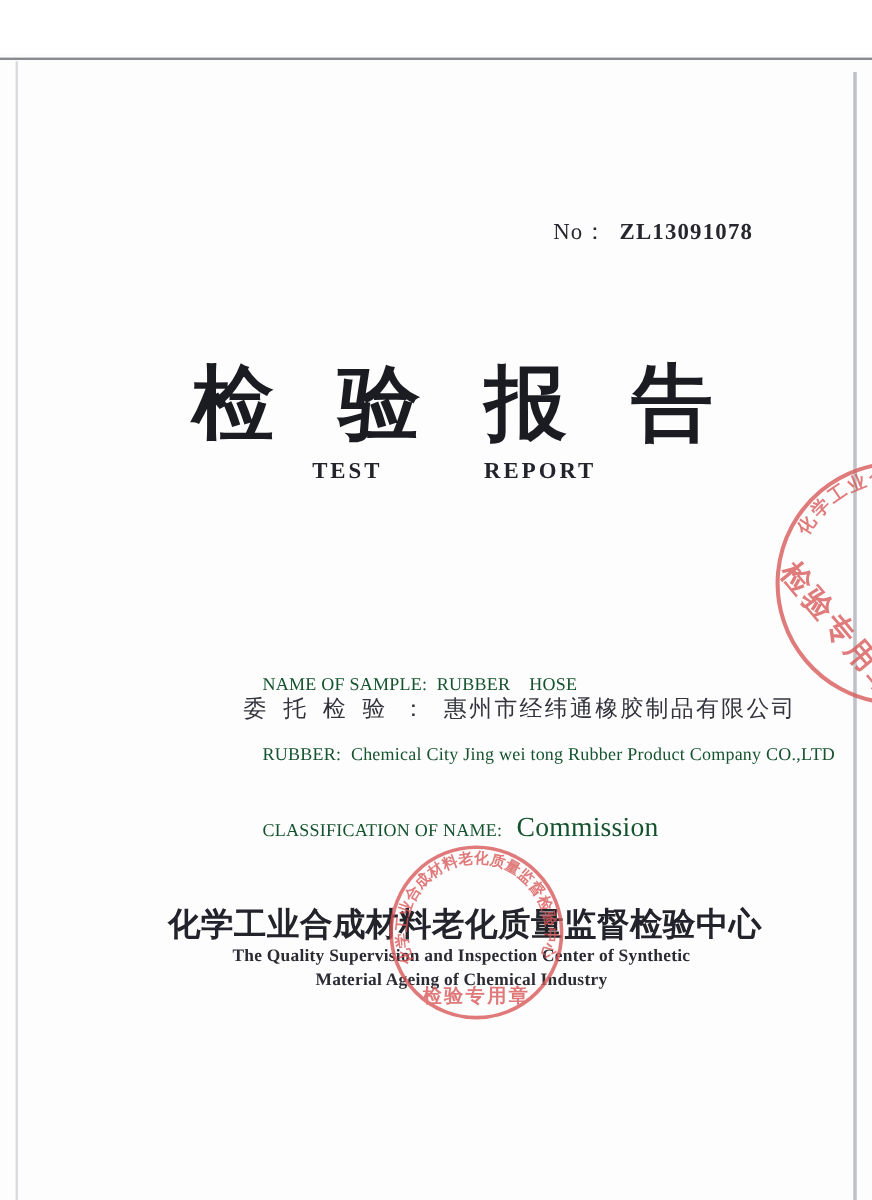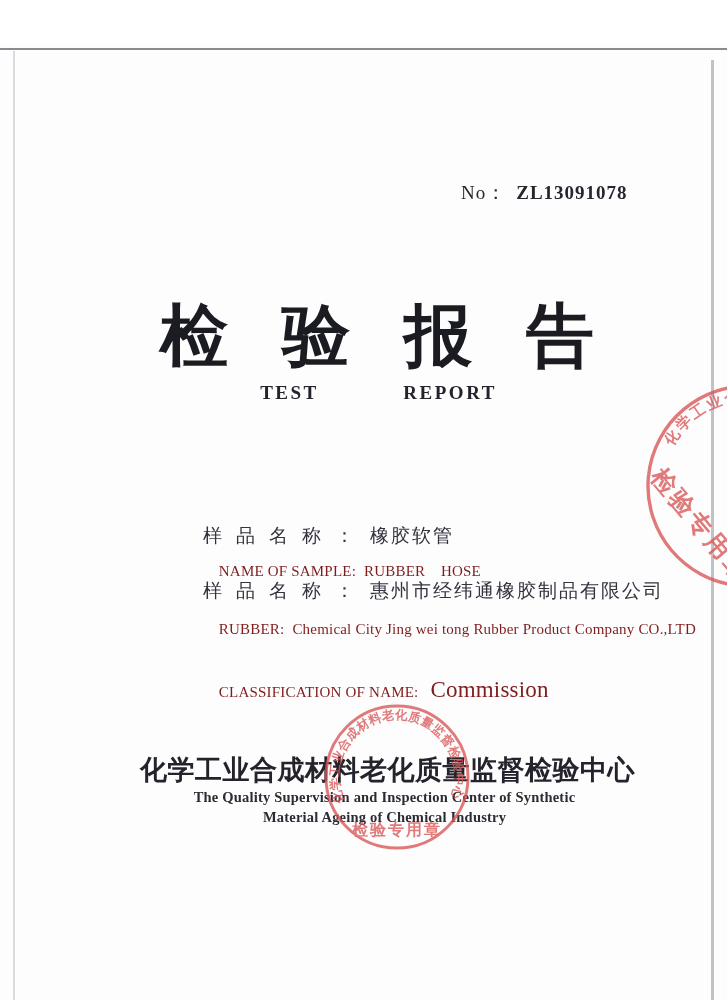--- a/index.html
+++ b/index.html
@@ -37,21 +37,21 @@
     white-space:pre;
   }
   .field-cn{
     position:absolute;left:203px;white-space:nowrap;
     font-size:19px;color:#33333d;
   }
   .field-cn .cn-label{letter-spacing:14px;}
   .field-cn .cn-value{letter-spacing:2px;margin-left:2px;}
   .field-en{
     position:absolute;left:203px;white-space:pre;
-    font-size:15px;color:#7f1d1d;letter-spacing:.2px;text-align:right;
+    font-size:15px;color:#14532d;letter-spacing:.2px;text-align:right;
   }
   .field-en .en-value{margin-left:8px;}
   .row1-cn{top:479px;} .row1-en{top:502px;}
   .row2-cn{top:534px;} .row2-en{top:560px;}
   .row3-cn{top:592px;} .row3-en{top:616px;}
   .row3-en .en-value{font-size:23px;margin-left:12px;}
 
   .org-cn{
     position:absolute;left:0;top:708px;width:775px;
     text-align:center;font-size:27px;font-weight:600;
@@ -80,29 +80,26 @@
   <div class="scan-line scan-left"></div>
   <div class="scan-line scan-right"></div>
 
   <div class="no-line">
     <span class="no-label">No：</span><span class="no-value">ZL13091078</span>
   </div>
 
   <div class="title-cn">检验报告</div>
   <div class="title-en">TEST    REPORT</div>
 
-  <div class="field-cn row1-cn">
-    <span class="cn-label">样品名称：</span><span class="cn-value">橡胶软管</span>
-  </div>
   <div class="field-en row1-en">
     <span class="en-label">NAME OF SAMPLE:</span><span class="en-value">RUBBER    HOSE</span>
   </div>
 
   <div class="field-cn row2-cn">
-    <span class="cn-label">样品名称：</span><span class="cn-value">惠州市经纬通橡胶制品有限公司</span>
+    <span class="cn-label">委托检验：</span><span class="cn-value">惠州市经纬通橡胶制品有限公司</span>
   </div>
   <div class="field-en row2-en">
     <span class="en-label">RUBBER:</span><span class="en-value">Chemical City Jing wei tong Rubber Product Company CO.,LTD</span>
   </div>
 
   <div class="field-en row3-en">
     <span class="en-label">CLASSIFICATION OF NAME:</span><span class="en-value">Commission</span>
   </div>
 
   <div class="org-cn">化学工业合成材料老化质量监督检验中心</div>

